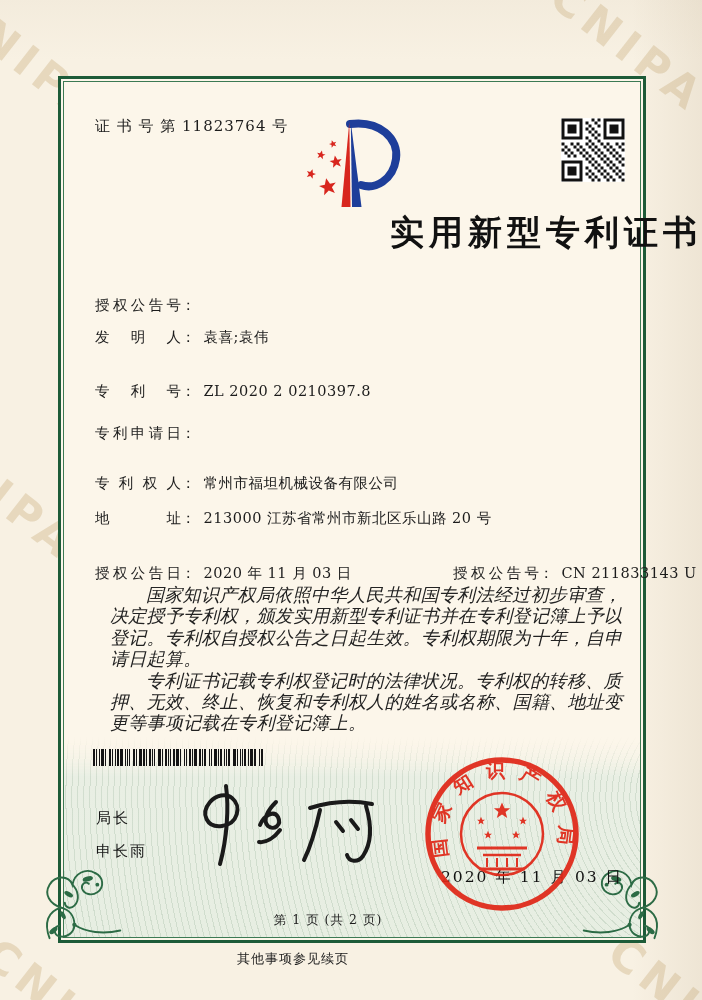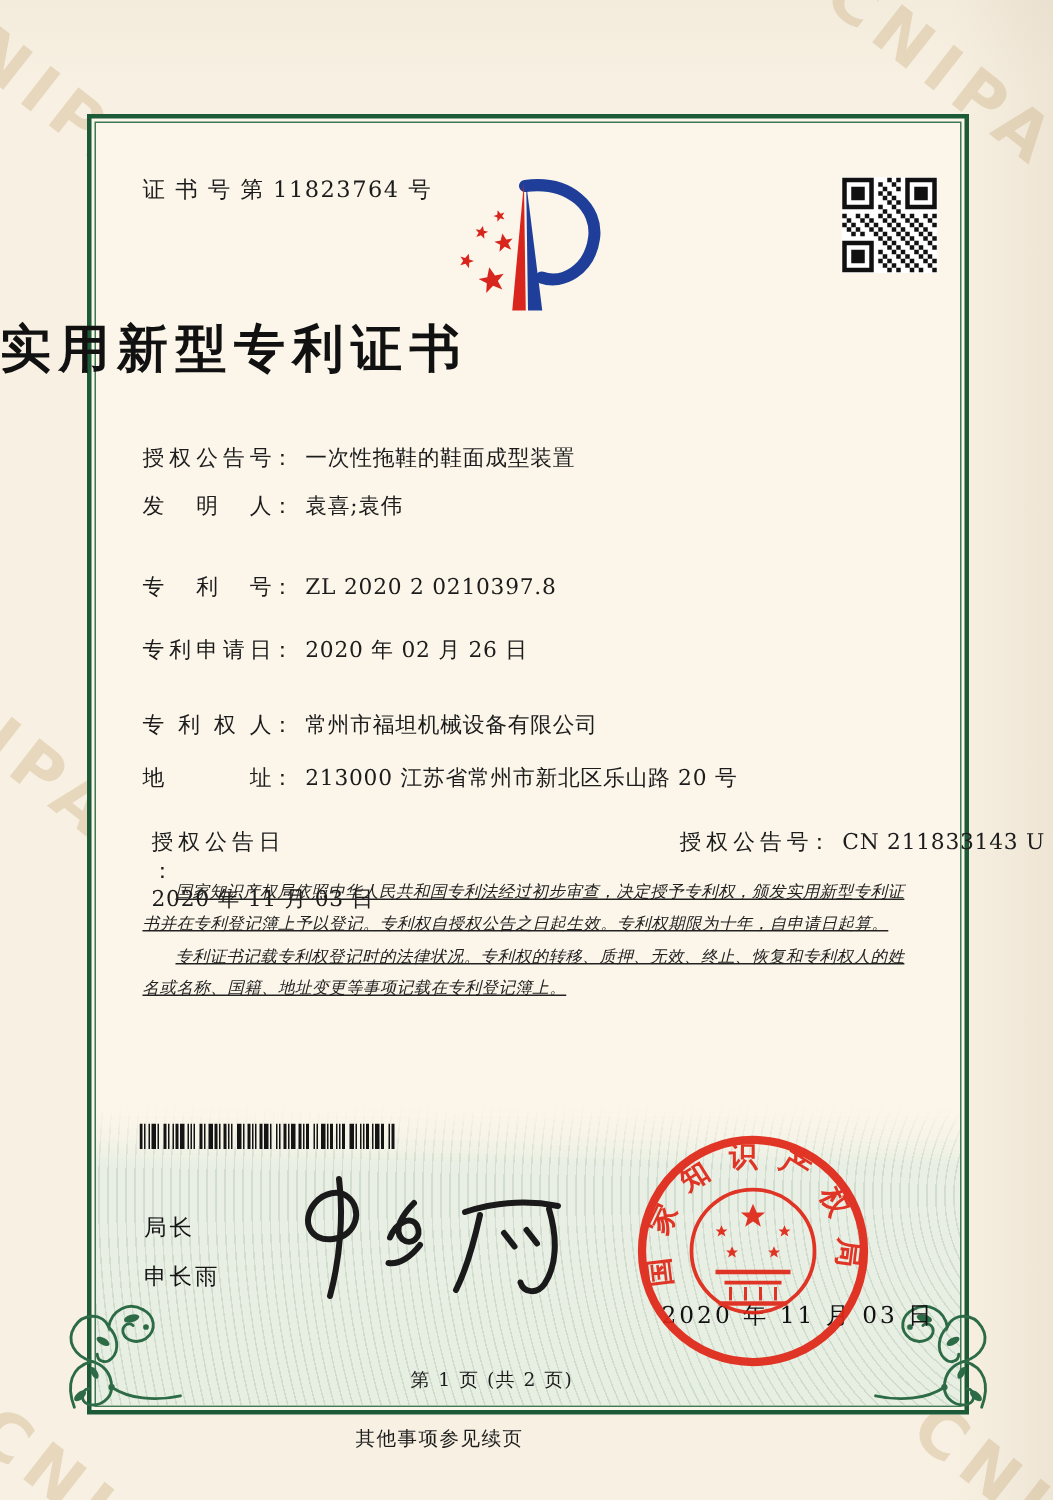--- a/index.html
+++ b/index.html
@@ -27,31 +27,31 @@
       repeating-radial-gradient(circle at 115% 30%,rgba(94,136,102,.17) 0 1px,rgba(0,0,0,0) 1px 6px),
       linear-gradient(180deg,rgba(233,240,229,0) 0,#e9efe4 38px,#e7eee2 100%);
     -webkit-mask-image:linear-gradient(180deg,transparent 0,#000 40px);
     mask-image:linear-gradient(180deg,transparent 0,#000 40px);}
   .orn{position:absolute;width:86px;height:86px;z-index:2;}
   .orn.br{transform:scaleX(-1);}
   
   .certno{position:absolute;left:95px;top:117px;font-size:15px;letter-spacing:1px;z-index:2;}
   .logo{position:absolute;left:292px;top:106px;width:118px;height:104px;z-index:2;}
   .qr{position:absolute;left:561px;top:118px;width:64px;height:64px;z-index:2;}
-  .title{position:absolute;left:0;right:0;top:210px;text-align:left;
+  .title{position:absolute;left:0;right:0;top:210px;text-align:right;
     font-size:34px;font-weight:bold;letter-spacing:5px;color:#111;z-index:2;}
   
   .frow{position:absolute;left:95px;font-size:14.5px;z-index:2;display:flex;align-items:baseline;}
   .flabel{display:inline-block;width:86px;text-align:justify;text-align-last:justify;}
   .fcolon{margin:0 2px 0 0;}
   .fvalue{margin-left:6px;letter-spacing:.5px;white-space:nowrap;}
   .fpair2{position:absolute;left:358px;top:0;display:flex;align-items:baseline;width:300px;}
   
-  .paras{position:absolute;left:95px;top:584px;width:514px;font-size:11px;line-height:21.4px;
-    font-style:italic;color:#222;z-index:2;text-decoration:underline;}
+  .paras{position:absolute;left:110px;top:584px;width:514px;font-size:18px;line-height:21.4px;
+    font-style:italic;color:#222;z-index:2;}
   .paras p{margin:0;text-indent:2em;letter-spacing:.3px;}
   
   .barcode{position:absolute;left:93px;top:749px;width:176px;height:17px;z-index:2;}
   .signer-title{position:absolute;left:96px;top:809px;font-size:15px;letter-spacing:2px;z-index:2;
     font-family:"DejaVu Sans","Liberation Sans",sans-serif;font-weight:500;color:#151515;}
   .signer-name{position:absolute;left:96px;top:842px;font-size:15px;letter-spacing:2px;z-index:2;
     font-family:Liberation Sans, sans-serif;font-weight:500;color:#151515;}
   .signature{position:absolute;left:192px;top:778px;width:200px;height:92px;z-index:2;}
   .seal{position:absolute;left:413px;top:745px;width:178px;height:178px;z-index:3;opacity:.92;}
   .sealdate{position:absolute;left:441px;top:867px;font-size:15.5px;letter-spacing:2px;color:#111;z-index:2;}
@@ -240,48 +240,46 @@
       <rect x="3" y="45" width="15" height="15" fill="#fff"></rect>
       <rect x="6" y="48" width="9" height="9" fill="#111"></rect>
     </g>
 </svg>
 
 <div class="title">实用新型专利证书</div>
 
 <div class="frow" style="top:296px;">
   <span class="flabel">授权公告号</span>
     <span class="fcolon">：</span>
-  <span class="fvalue">一次性拖鞋的鞋面成型装置</span>
 </div>
 <div class="frow" style="top:328px;">
   <span class="flabel">发明人</span>
     <span class="fcolon">：</span>
   <span class="fvalue">袁喜;袁伟</span>
 </div>
 <div class="frow" style="top:382px;">
   <span class="flabel">专利号</span>
     <span class="fcolon">：</span>
   <span class="fvalue">ZL 2020 2 0210397.8</span>
 </div>
 <div class="frow" style="top:424px;">
   <span class="flabel">专利申请日</span>
     <span class="fcolon">：</span>
-  <span class="fvalue">2020 年 02 月 26 日</span>
 </div>
 <div class="frow" style="top:474px;">
   <span class="flabel">专利权人</span>
     <span class="fcolon">：</span>
   <span class="fvalue">常州市福坦机械设备有限公司</span>
 </div>
 <div class="frow" style="top:509px;">
   <span class="flabel">地址</span>
     <span class="fcolon">：</span>
   <span class="fvalue">213000 江苏省常州市新北区乐山路 20 号</span>
 </div>
-<div class="frow" style="top:552px;width:545px;flex-direction:column;">
+<div class="frow" style="top:564px;width:545px;">
   <span class="flabel">授权公告日</span>
     <span class="fcolon">：</span>
   <span class="fvalue">2020 年 11 月 03 日</span>
   <span class="fpair2">
     <span class="flabel">授权公告号</span>
       <span class="fcolon">：</span>
     <span class="fvalue">CN 211833143 U</span>
   </span>
 </div>
 

